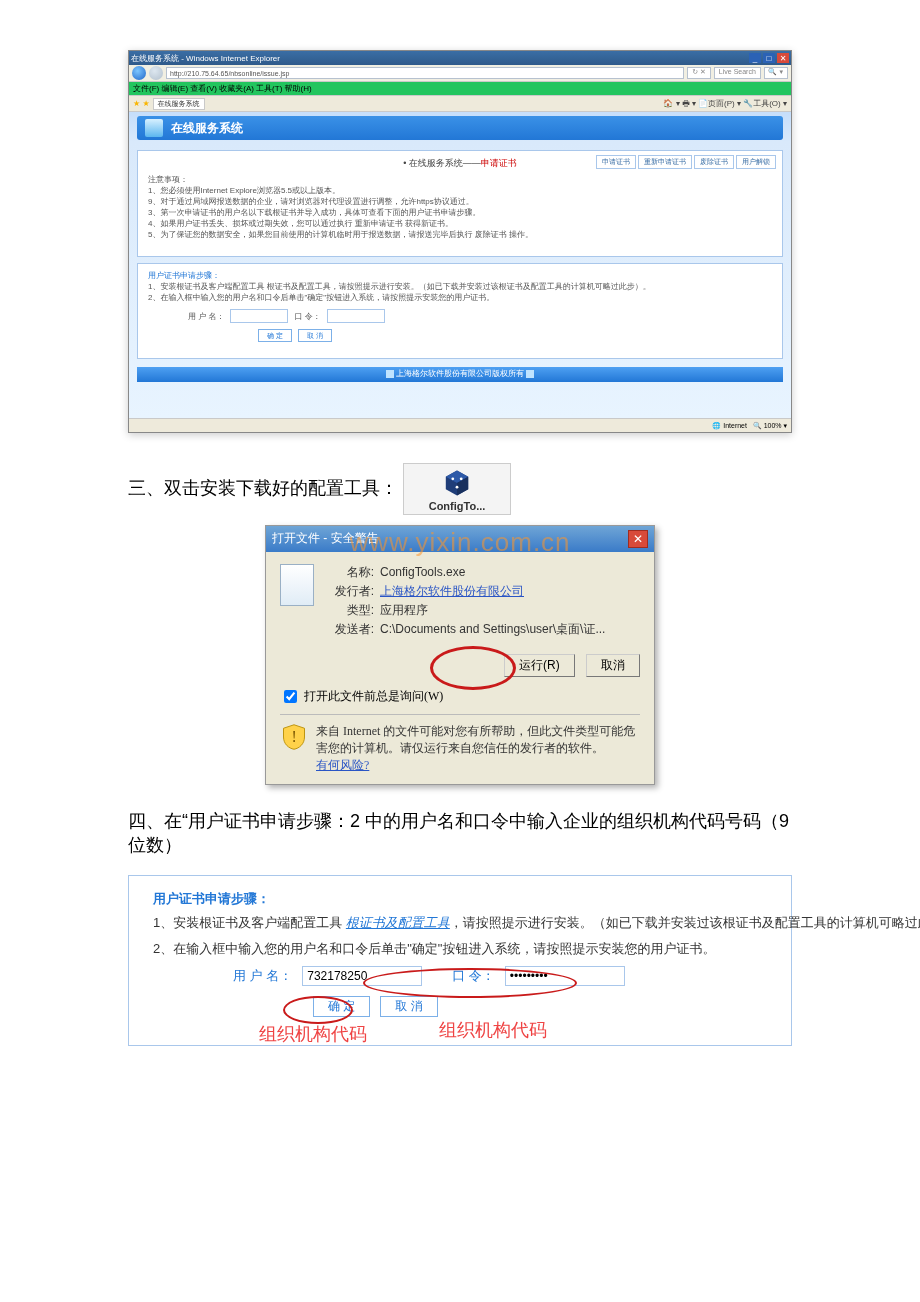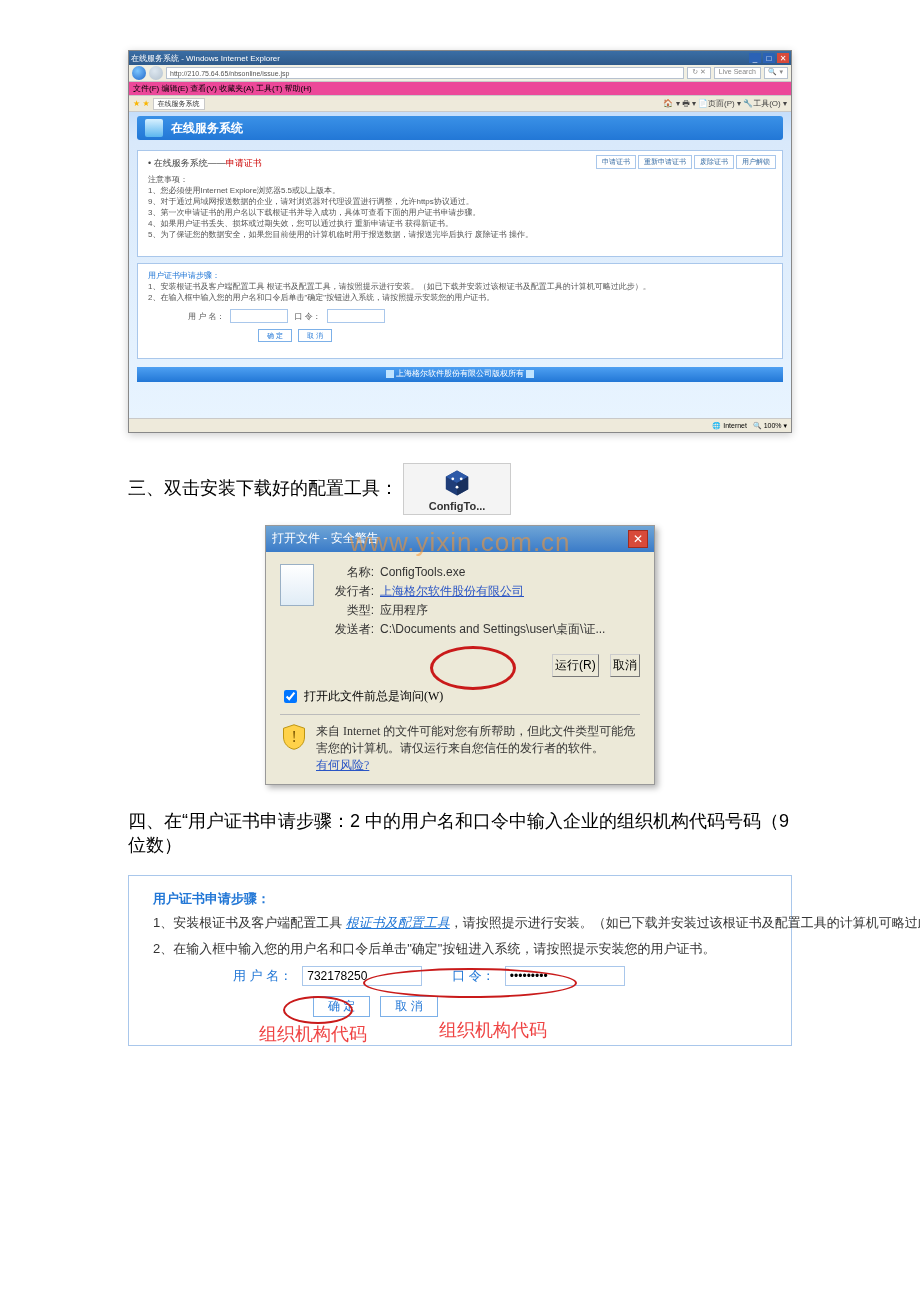--- a/index.html
+++ b/index.html
@@ -9,32 +9,32 @@
   .ie { border:1px solid #888; box-shadow:0 2px 8px rgba(0,0,0,0.2); font-size:8px; }
   .ie-title { background:linear-gradient(#3a6ea5,#2f5a8a); color:#fff; display:flex; align-items:center; height:14px; padding:0 2px; position:relative; }
   .ie-title .ttl { flex:1; }
   .winbtn { width:12px; height:10px; margin-left:2px; font-size:8px; display:inline-flex; align-items:center; justify-content:center; color:#fff; }
   .winbtn.min{background:#2b62b5;} .winbtn.max{background:#2b62b5;} .winbtn.close{background:#d84a3a;}
   .ie-addr { background:#f1efe2; display:flex; align-items:center; padding:1px 3px; gap:3px; border-bottom:1px solid #c9c9c9; height:14px; }
   .navcircle{width:14px;height:14px;border-radius:50%;background:radial-gradient(circle at 40% 35%,#7cc6ff,#1f66c8);display:inline-block;}
   .navcircle.fwd{background:radial-gradient(circle at 40% 35%,#dde7f0,#b2c0cd);}
   .addrbox{flex:1;border:1px solid #b6c1cf;background:#fff;height:10px;font-size:7px;display:flex;align-items:center;padding:0 3px;color:#555;}
   .go{border:1px solid #b6c1cf;background:#fff;padding:0 4px;height:10px;font-size:7px;color:#888;}
-  .ie-menu { background:#ec4899; font-size:8px; padding:1px 4px; border-bottom:1px solid #c9c9c9; height:11px; }
+  .ie-menu { background:#22c55e; font-size:8px; padding:1px 4px; border-bottom:1px solid #c9c9c9; height:11px; }
   .ie-fav { background:#eeeadb; display:flex;align-items:center;padding:1px 4px;height:13px; border-bottom:1px solid #c9c9c9;}
   .ie-fav .star{color:#f9b500;margin-right:3px;}
   .ie-fav .tab{border:1px solid #c9c9c9;background:#fff;padding:0 4px;height:10px;font-size:7px;display:flex;align-items:center;color:#333;}
   .ie-toolbar-r{margin-left:auto;color:#444;}
   
   .ie-page { background:linear-gradient(#c5defb,#d9e9fb 30px,#e8f4ff); padding:4px 8px 8px; }
   .sys-header { background:linear-gradient(#3a91e7,#2277d6); color:#fff; height:24px; display:flex; align-items:center; padding:0 8px; border-radius:3px; font-size:12px; font-weight:bold; }
   .sys-header .logo{width:18px;height:18px;background:linear-gradient(#d7f0ff,#5bb6ef);border-radius:2px;margin-right:8px;}
   
   .panel { background:#fff; border:1px solid #a9c7eb; margin-top:10px; padding:6px 10px 16px; font-size:8px; color:#555; position:relative; }
-  .panel-title { color:#444; font-size:9px; margin-bottom:4px;}
+  .panel-title { color:#444; font-size:9px; margin-bottom:4px;text-align:center;}
   .panel-title .red{color:#c00;}
   .tabs-r{position:absolute;top:4px;right:6px;display:flex;gap:2px;}
   .tabs-r span{border:1px solid #a9c7eb;padding:1px 5px;background:#fff;color:#3a6ea5;font-size:7px;}
   .blue-link{color:#2277d6;}
   
   .panel2{margin-top:6px;}
   .formline{margin-top:6px;display:flex;align-items:center;gap:6px;}
   .formline .lbl{}
   .formline input.micro{border:1px solid #a9c7eb;height:10px;width:52px;font-size:7px;}
   .formbtn{border:1px solid #7cb0e8;background:#fff;color:#2277d6;padding:0 8px;height:11px;font-size:7px;line-height:11px;}
@@ -59,21 +59,21 @@
   .dlg-title .x{width:18px;height:16px;background:#d84a3a;color:#fff;display:flex;align-items:center;justify-content:center;font-size:12px;border:1px solid #a02c20;}
   .dlg-body{padding:12px 14px 10px;}
   .q{font-size:13px;margin-bottom:12px;}
   .filebox{display:flex;gap:12px;margin-bottom:14px;}
   .fileicon{width:32px;height:40px;border:1px solid #9ab0c5;background:linear-gradient(#fff,#e0ecf6);}
   .filetext{font-size:12px;color:#333;}
   .filetext .row{margin-bottom:2px;}
   .filetext .lbl{display:inline-block;width:48px;text-align:right;margin-right:6px;color:#333;}
   .filetext a{color:#2a55c5;text-decoration:underline;}
   .btns{text-align:right;margin:8px 0 10px;position:relative;}
-  .dbtn{border:1px outset #ccc;background:#ece9d8;padding:2px 2px;font-size:12px;margin-left:8px;}
+  .dbtn{border:1px outset #ccc;background:#ece9d8;padding:2px 14px;font-size:12px;margin-left:8px;}
   .ring{position:absolute;border:3px solid #c91a1a;border-radius:50%;width:80px;height:38px;left:150px;top:-8px;pointer-events:none;}
   .cb{display:flex;align-items:center;gap:4px;margin-top:4px;font-family:SimSun;font-size:12px;}
   .cb input{width:13px;height:13px;}
   .divider{border-top:1px solid #bbb;margin:8px 0;}
   .warnrow{display:flex;gap:8px;font-family:SimSun;font-size:12px;color:#333;}
   .shield{width:28px;height:28px;flex:0 0 28px;}
   .shield svg{width:28px;height:28px;}
   .warnrow a{color:#2a55c5;text-decoration:underline;}
   
   

